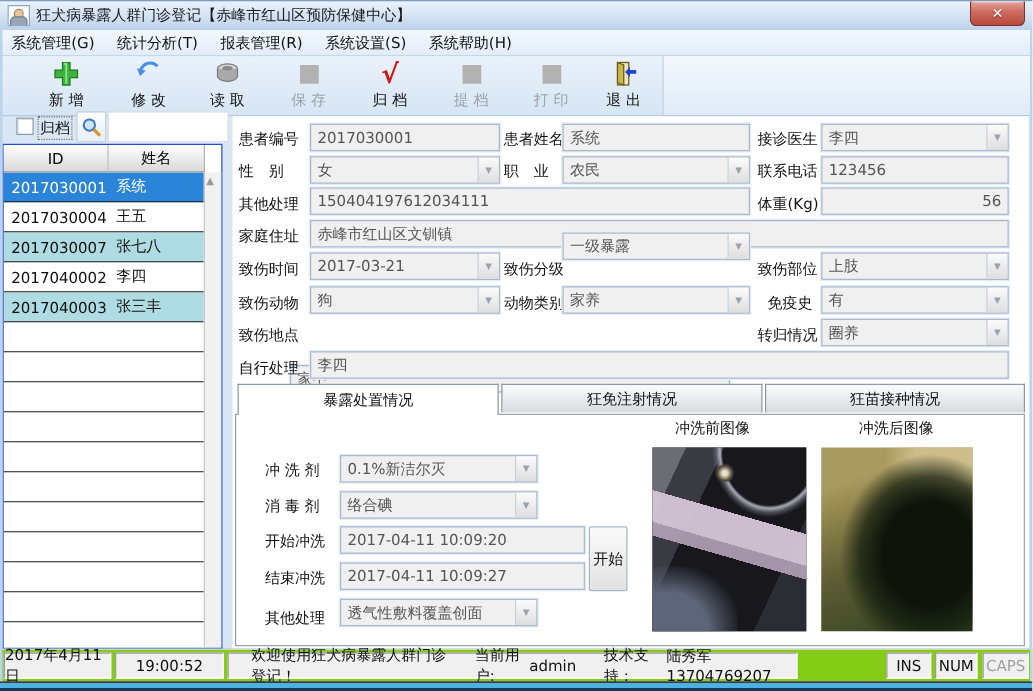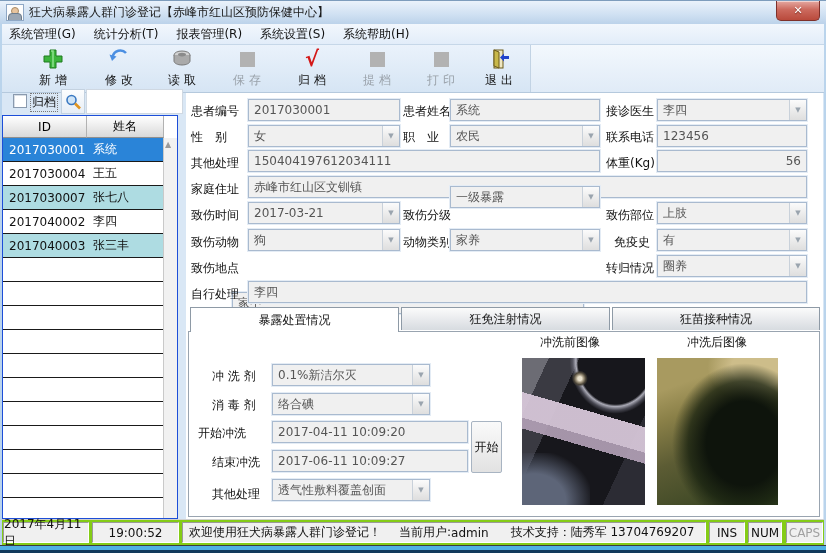--- a/index.html
+++ b/index.html
@@ -325,47 +325,47 @@
     <span>0.1%新洁尔灭</span>
     <span class="arrow-btn">▼</span>
   </div>
 
 <span class="lbl" style="left:212px;top:397px;z-index:4;">消 毒 剂</span>
 <div class="fld" style="left:272px;top:393px;width:158px;height:22px;z-index:4;">
     <span>络合碘</span>
     <span class="arrow-btn">▼</span>
   </div>
 
-<span class="lbl" style="left:198px;top:425px;z-index:4;">开始冲洗</span>
+<span class="lbl" style="left:212px;top:425px;z-index:4;">开始冲洗</span>
 <div class="fld" style="left:272px;top:421px;width:196px;height:22px;z-index:4;">
     <span>2017-04-11 10:09:20</span>
   </div>
 
 <span class="lbl" style="left:212px;top:454px;z-index:4;">结束冲洗</span>
 <div class="fld" style="left:272px;top:450px;width:196px;height:22px;z-index:4;">
-    <span>2017-06-11 10:09:27</span>
+    <span>2017-04-11 10:09:27</span>
   </div>
 
 <span class="lbl" style="left:212px;top:486px;z-index:4;">其他处理</span>
 <div class="fld" style="left:272px;top:479px;width:158px;height:22px;z-index:4;">
     <span>透气性敷料覆盖创面</span>
     <span class="arrow-btn">▼</span>
   </div>
 
 <div class="start-btn">开始</div>
 
 <span class="img-label" style="left:540px;">冲洗前图像</span>
 <span class="img-label" style="left:687px;">冲洗后图像</span>
 <div class="photo photo-before"></div>
 <div class="photo photo-after"></div>
 
 <div class="abs statusbar">
   <div class="spanel center" style="left:3px;width:86px;">2017年4月11日</div>
   <div class="spanel center" style="left:92px;width:87px;">19:00:52</div>
-  <div class="spanel" style="left:182px;width:524px;padding-left:6px;">
+  <div class="spanel" style="left:182px;width:456px;padding-left:18px;">
     <span>欢迎使用狂犬病暴露人群门诊登记！</span>
     <span style="margin-left:18px;">当前用户:</span>
       <span>admin</span>
     <span style="margin-left:22px;">技术支持：</span>
       <span>陆秀军 13704769207</span>
   </div>
   <div class="spanel center" style="left:709px;width:36px;">INS</div>
   <div class="spanel center" style="left:748px;width:34px;">NUM</div>
   <div class="spanel center gray" style="left:786px;width:37px;">CAPS</div>
 </div>

